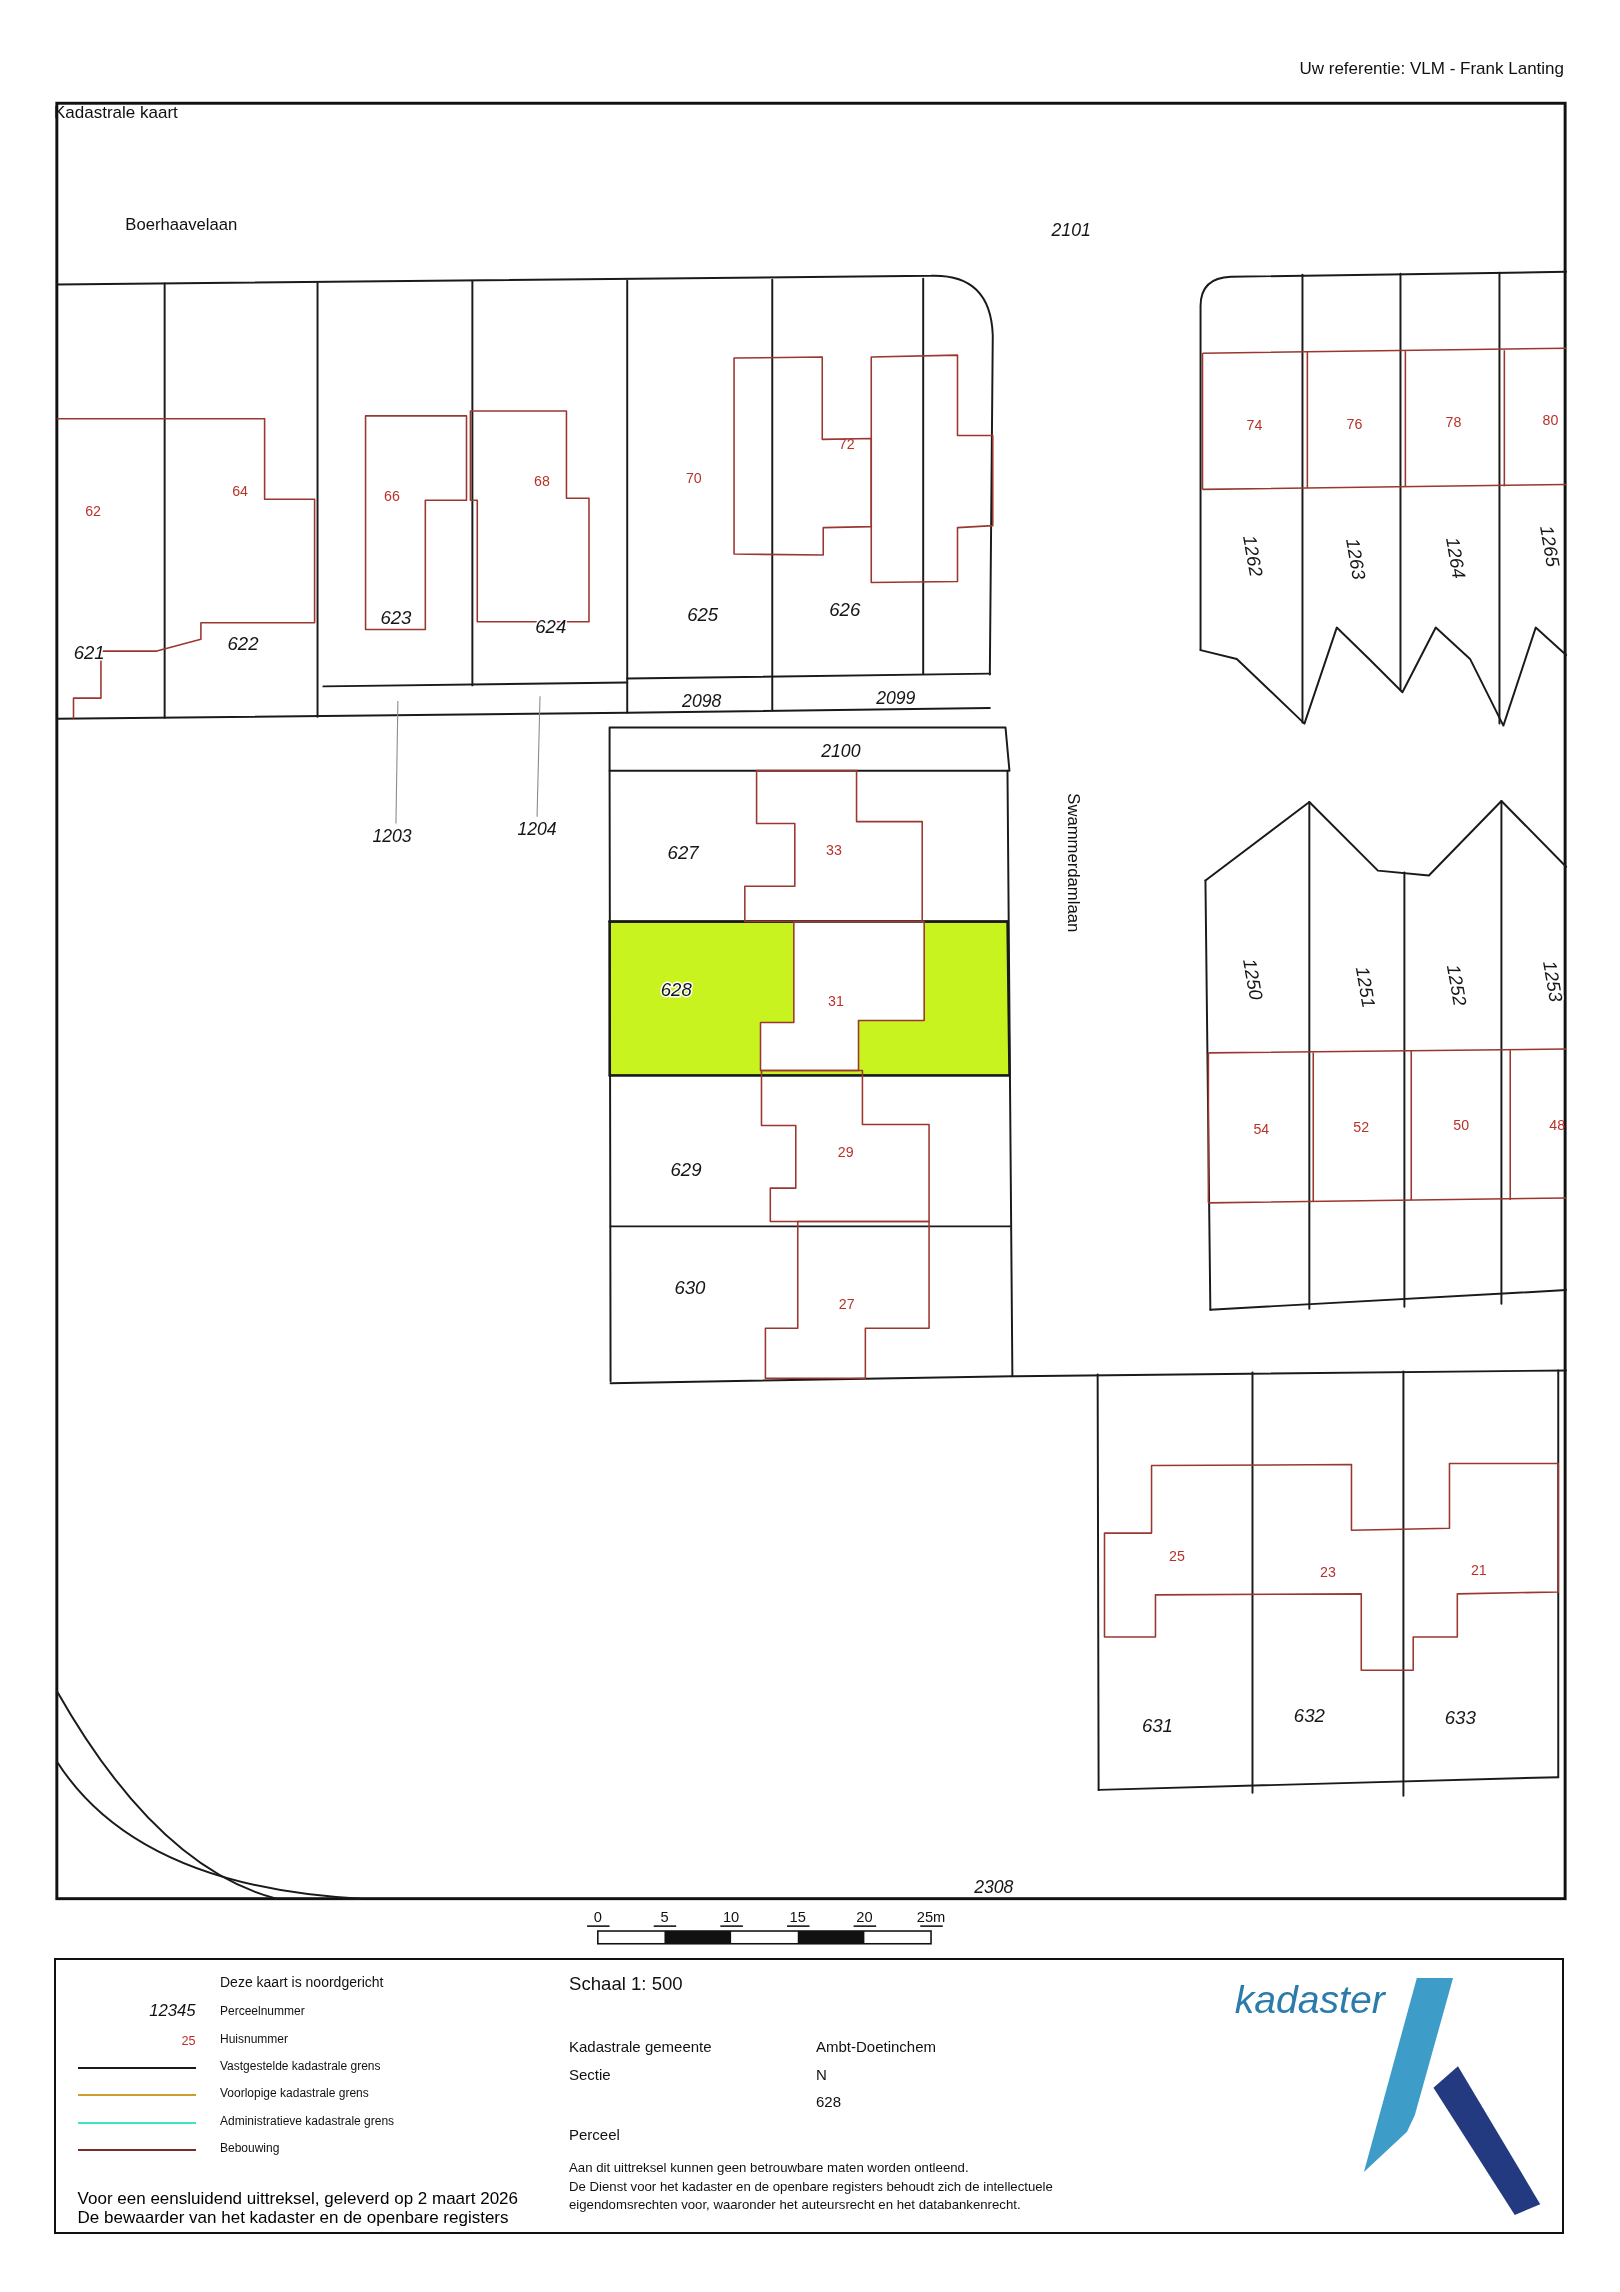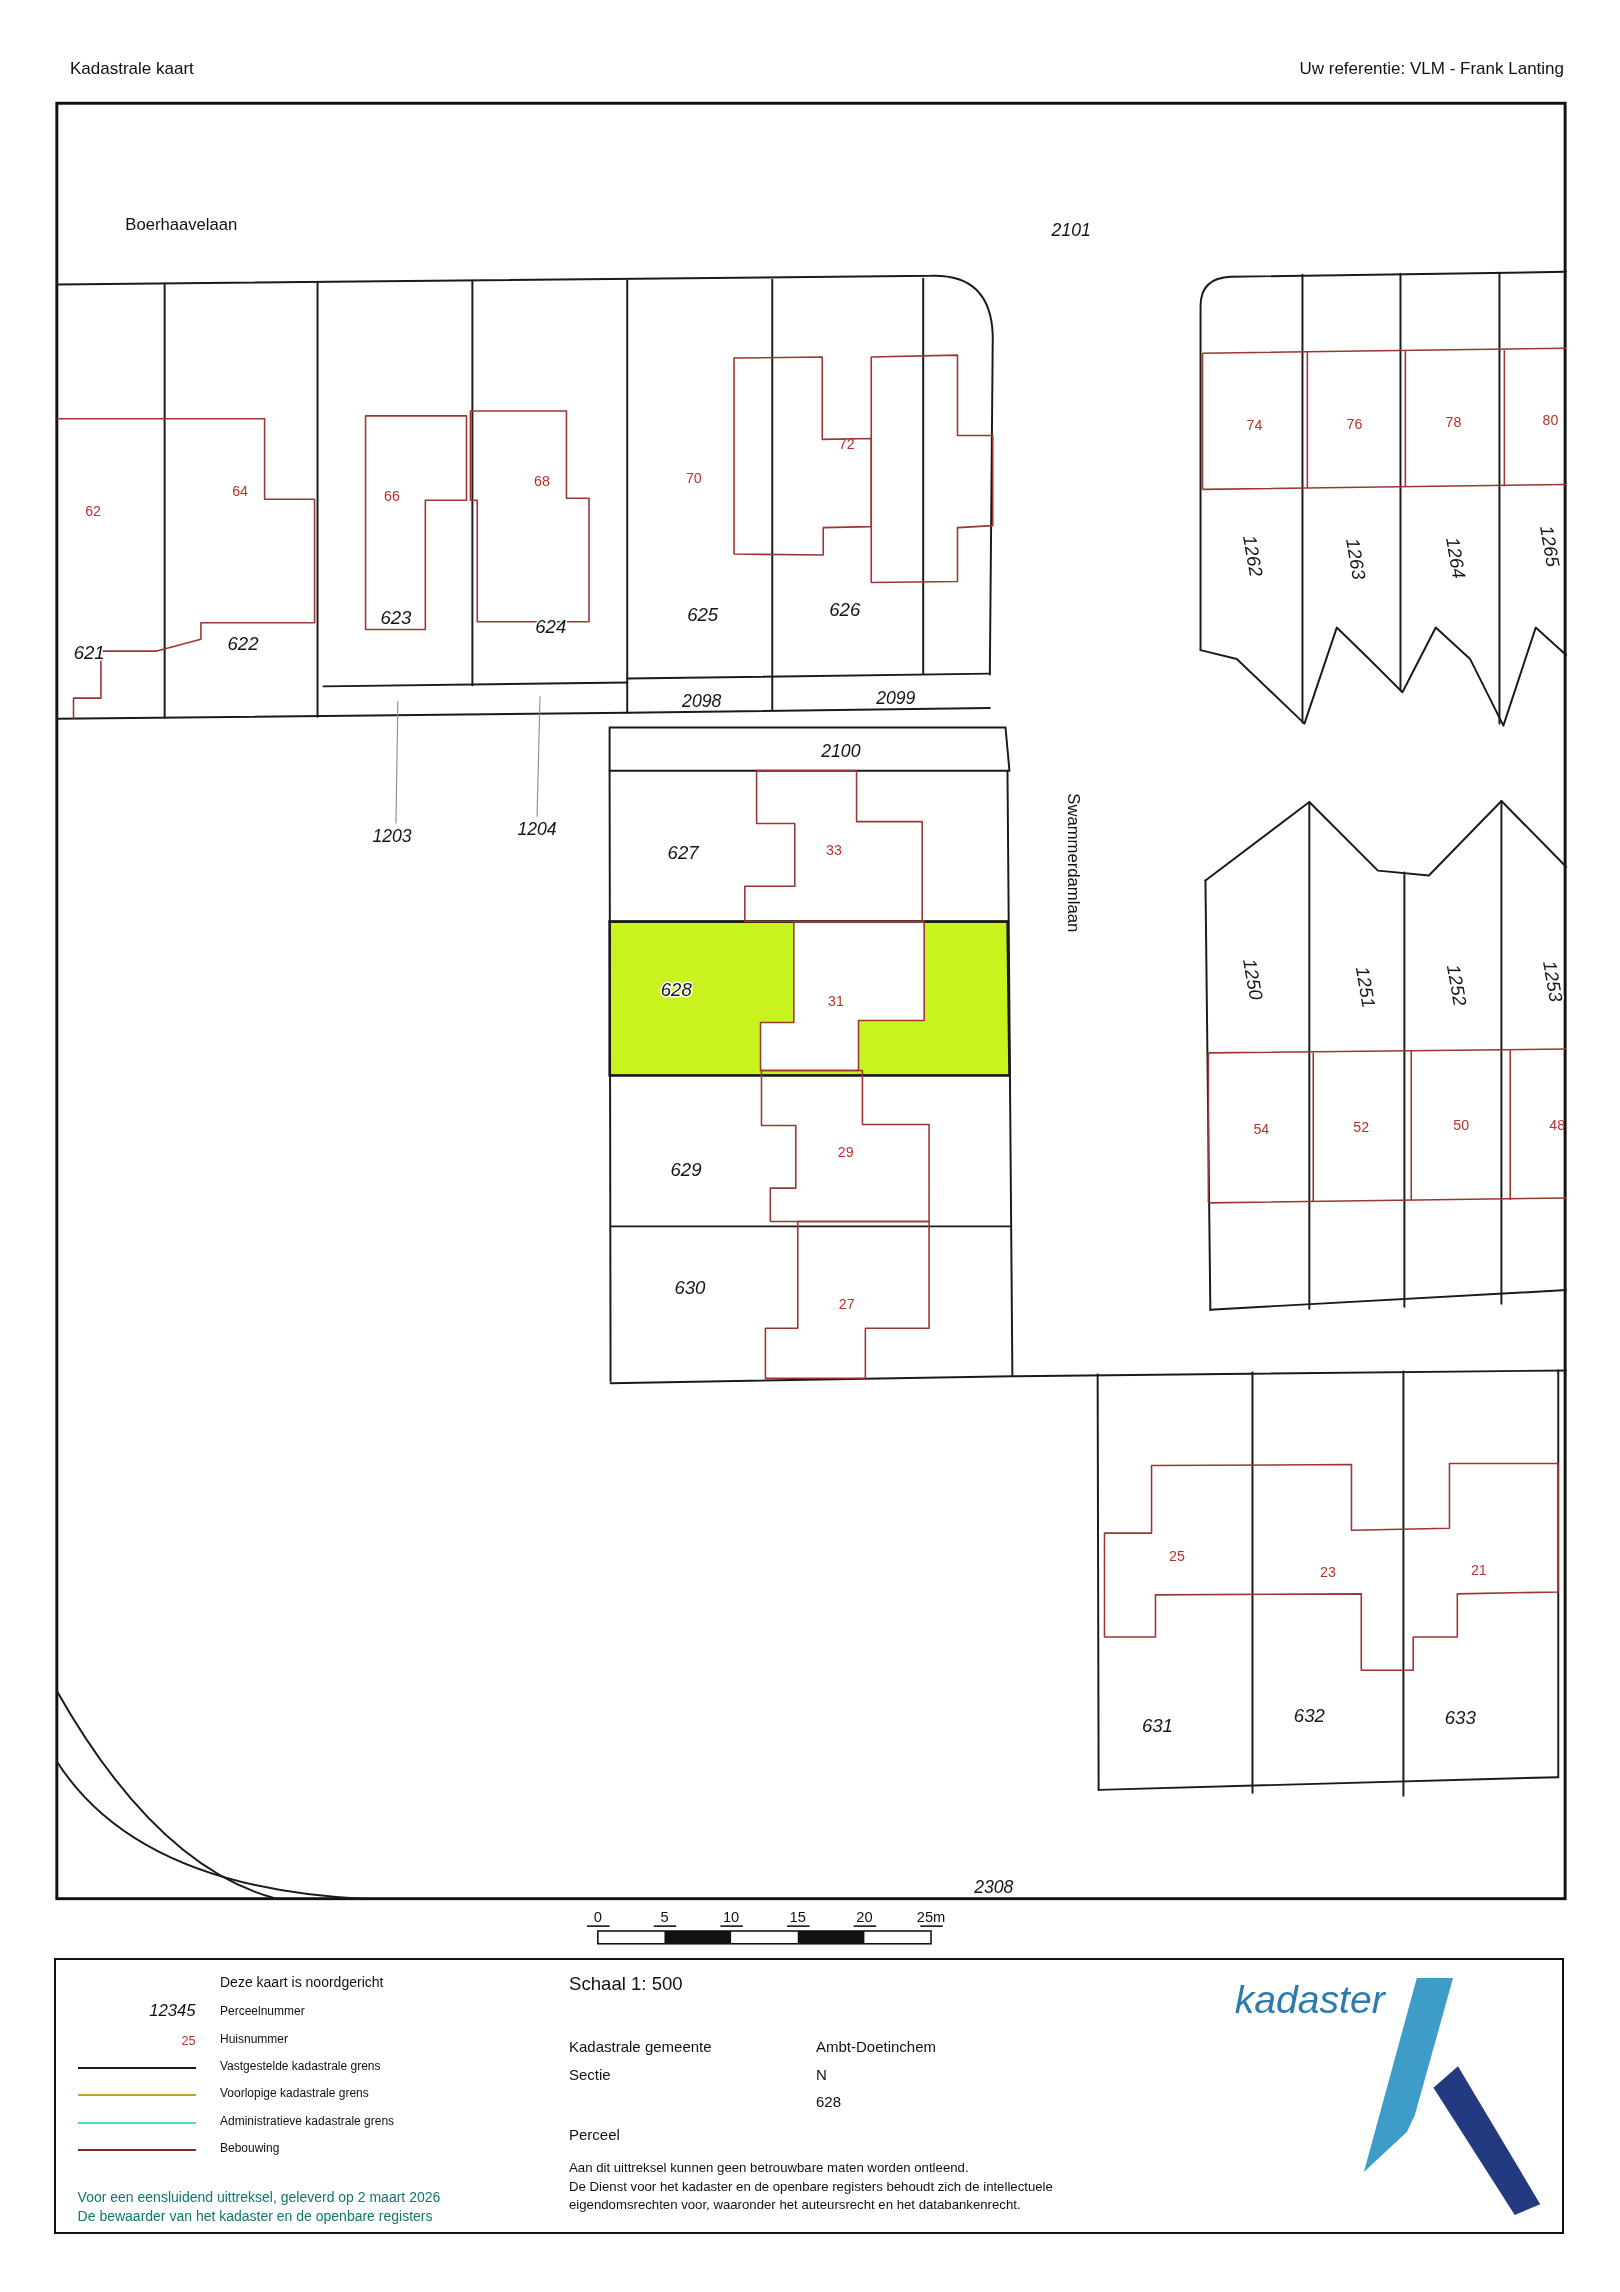--- a/index.html
+++ b/index.html
@@ -1,21 +1,21 @@
 <!DOCTYPE html>
 <html><head>
 <meta charset="utf-8">
 <style>
   html,body{margin:0;padding:0;background:#fff;}
   .page{position:relative;width:1620px;height:2293px;background:#ffffff;
         font-family:"Liberation Sans",sans-serif;overflow:hidden;}
   #page-svg{position:absolute;left:0;top:0;}
 
   .hdr{position:absolute;top:59px;font-size:17px;color:#111;}
-  .hdr-left{left:70px;}
+  .hdr-left{left:54px;margin-top:44px;}
   .hdr-right{right:56px;}
 
   
   text{font-family:"Liberation Sans",sans-serif;}
   .lbl-parcel{font-size:19px;font-style:italic;fill:#161616;text-anchor:middle;
               paint-order:stroke;stroke:#ffffff;stroke-width:3px;}
   .lbl-house{font-size:14.5px;fill:#b8322a;text-anchor:middle;}
   .lbl-area{font-size:18px;font-style:italic;fill:#161616;text-anchor:middle;
             paint-order:stroke;stroke:#ffffff;stroke-width:3px;}
   .lbl-street{font-size:17px;fill:#111;text-anchor:middle;}
@@ -23,21 +23,21 @@
 
   
   .legend{position:absolute;left:54px;top:1958px;width:1506px;height:272px;
           border:2.9px solid #111;background:#fff;}
   .lg-note{position:absolute;left:164px;top:13.7px;font-size:14px;color:#111;}
   .lg-sym{position:absolute;left:19.6px;width:120px;text-align:right;font-size:14px;color:#111;}
   .lg-sym.num{font-style:italic;font-size:16.7px;}
   .lg-sym.red{color:#b8322a;font-size:12.7px;}
   .lg-line{position:absolute;left:21.6px;width:118px;height:0;}
   .lg-lab{position:absolute;left:164px;font-size:12px;color:#111;white-space:nowrap;}
-  .lg-foot{position:absolute;left:21.6px;font-size:14px;color:#0f766e;white-space:nowrap;}
+  .lg-foot{position:absolute;left:21.6px;font-size:17px;color:#000000;white-space:nowrap;}
 
   .info-scale{position:absolute;left:513px;top:12.7px;font-size:18.6px;color:#111;}
   .info-lab{position:absolute;left:513px;font-size:15px;color:#111;}
   .info-val{position:absolute;left:760px;font-size:15px;color:#111;}
   .info-disc{position:absolute;left:513px;top:199px;font-size:13.2px;line-height:18.6px;color:#111;white-space:nowrap;}
 
   .logo{position:absolute;left:1161px;top:5.9px;width:382px;height:261px;}
 </style>
 </head>
 <body>

